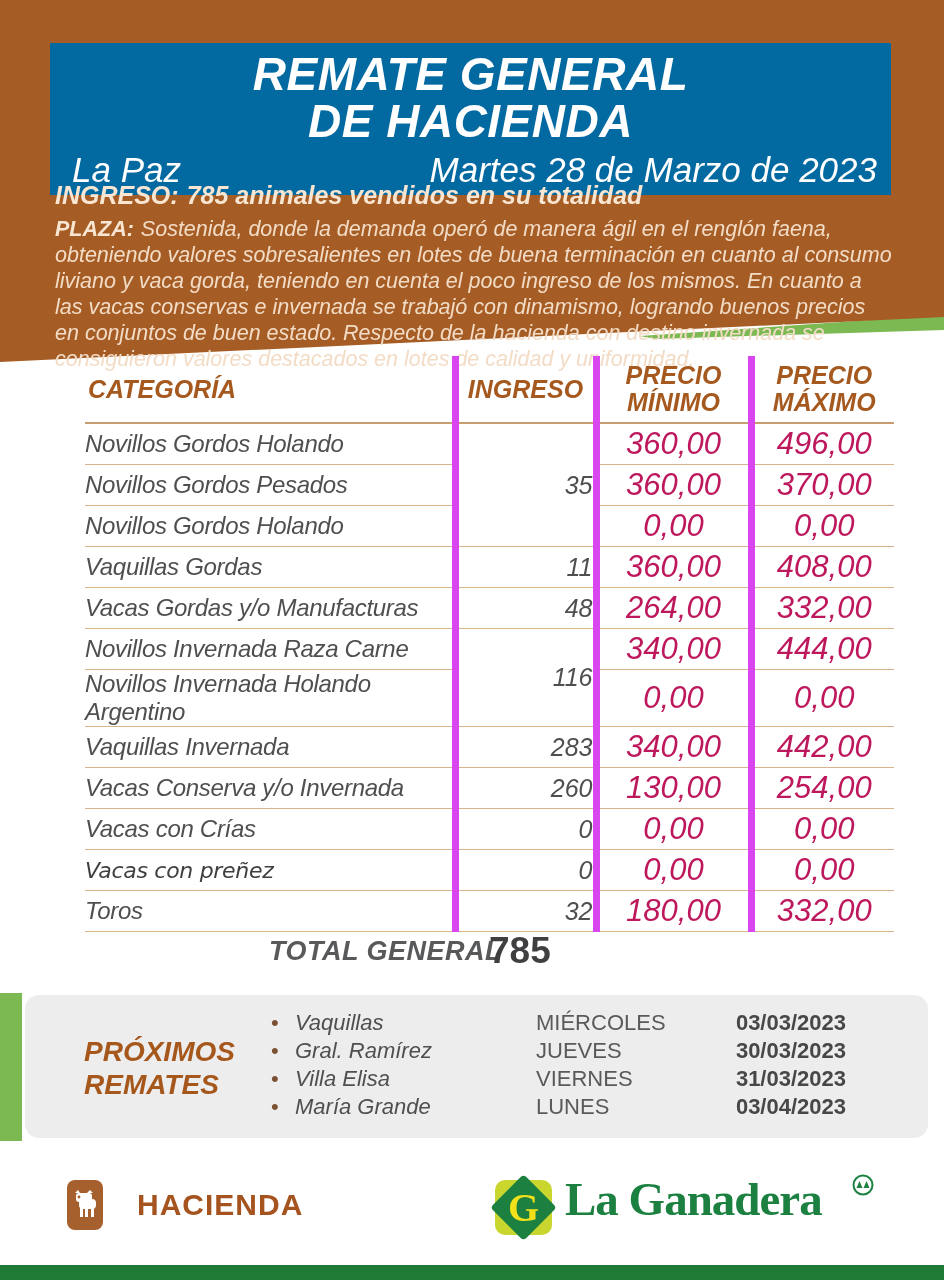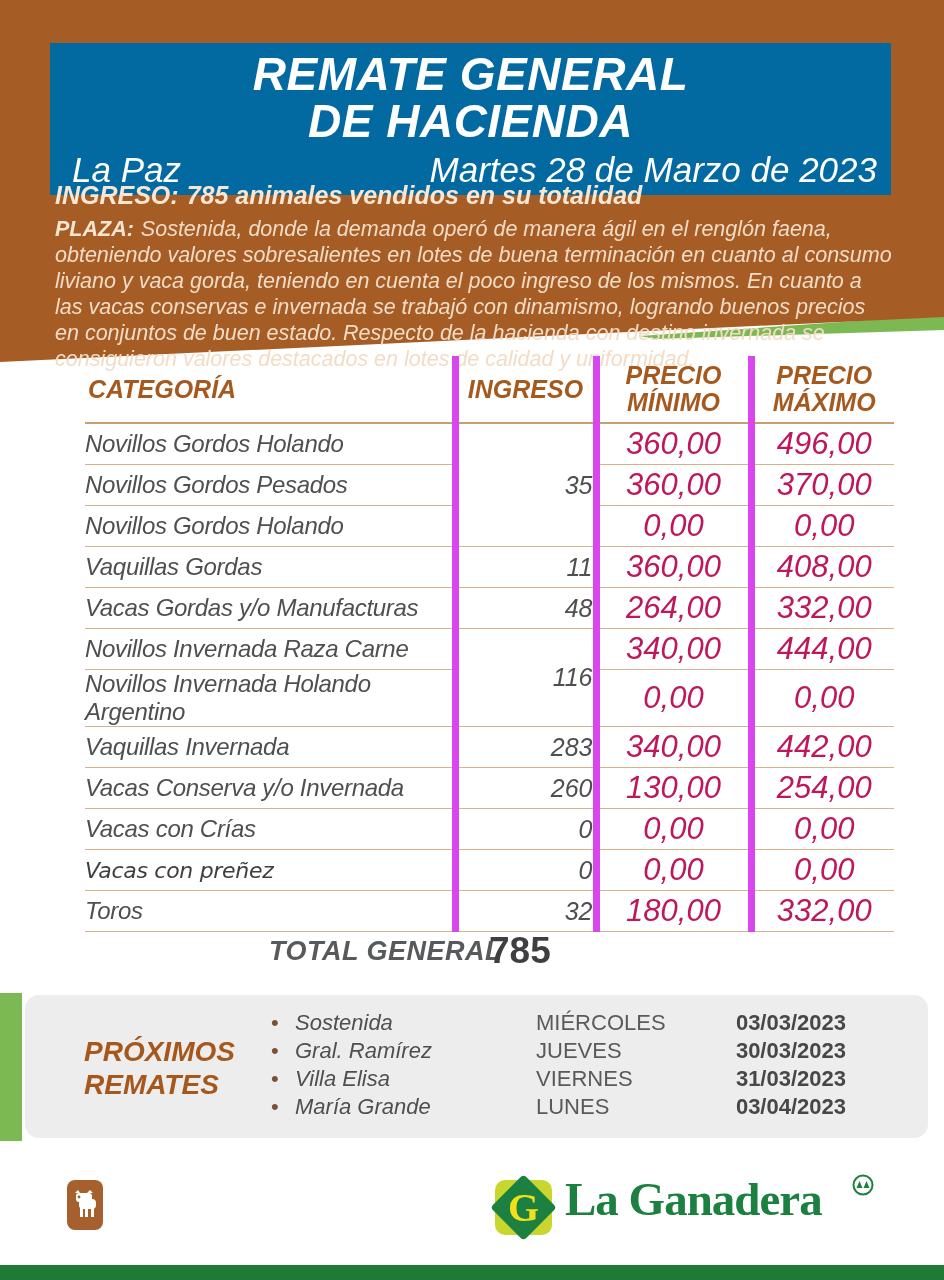--- a/index.html
+++ b/index.html
@@ -235,21 +235,21 @@
   <div class="total-value">785</div>
 
   <div class="up-stripe"></div>
   <div class="up-box">
     <div class="up-title">
       <div>PRÓXIMOS</div>
       <div>REMATES</div>
     </div>
     <div class="up-row" style="top:15px">
       <span class="bullet">•</span>
-      <span class="place">Sostenida</span>
+      <span class="place">Vaquillas</span>
       <span class="day">MIÉRCOLES</span>
       <span class="date">03/03/2023</span>
     </div>
     <div class="up-row" style="top:43px">
       <span class="bullet">•</span>
       <span class="place">Gral. Ramírez</span>
       <span class="day">JUEVES</span>
       <span class="date">30/03/2023</span>
     </div>
     <div class="up-row" style="top:71px">
@@ -273,20 +273,21 @@
         <path d="M15,6 L18,3 L21,6 Z"></path>
         <rect x="4" y="6" width="16" height="9" rx="3"></rect>
         <rect x="7" y="12" width="17" height="10" rx="4"></rect>
         <rect x="8" y="20" width="3" height="10"></rect>
         <rect x="13" y="20" width="3" height="10"></rect>
         <rect x="19" y="20" width="3" height="10"></rect>
         <circle cx="7" cy="10" r="1.4" fill="#A6602E"></circle>
       </g>
     </svg>
   </div>
+  <div class="hac-label">HACIENDA</div>
 
   <div class="lg-square"></div>
   <div class="lg-diamond">
     <span>G</span>
   </div>
   <div class="lg-text">La Ganadera</div>
   <div class="lg-tm">
     <svg width="22" height="22" viewBox="0 0 22 22">
       <circle cx="11" cy="11" r="9.5" fill="none" stroke="#1B8040" stroke-width="2"></circle>
       <path d="M4.5,14 L7.5,7 L10.5,14 Z" fill="#1B8040"></path>

